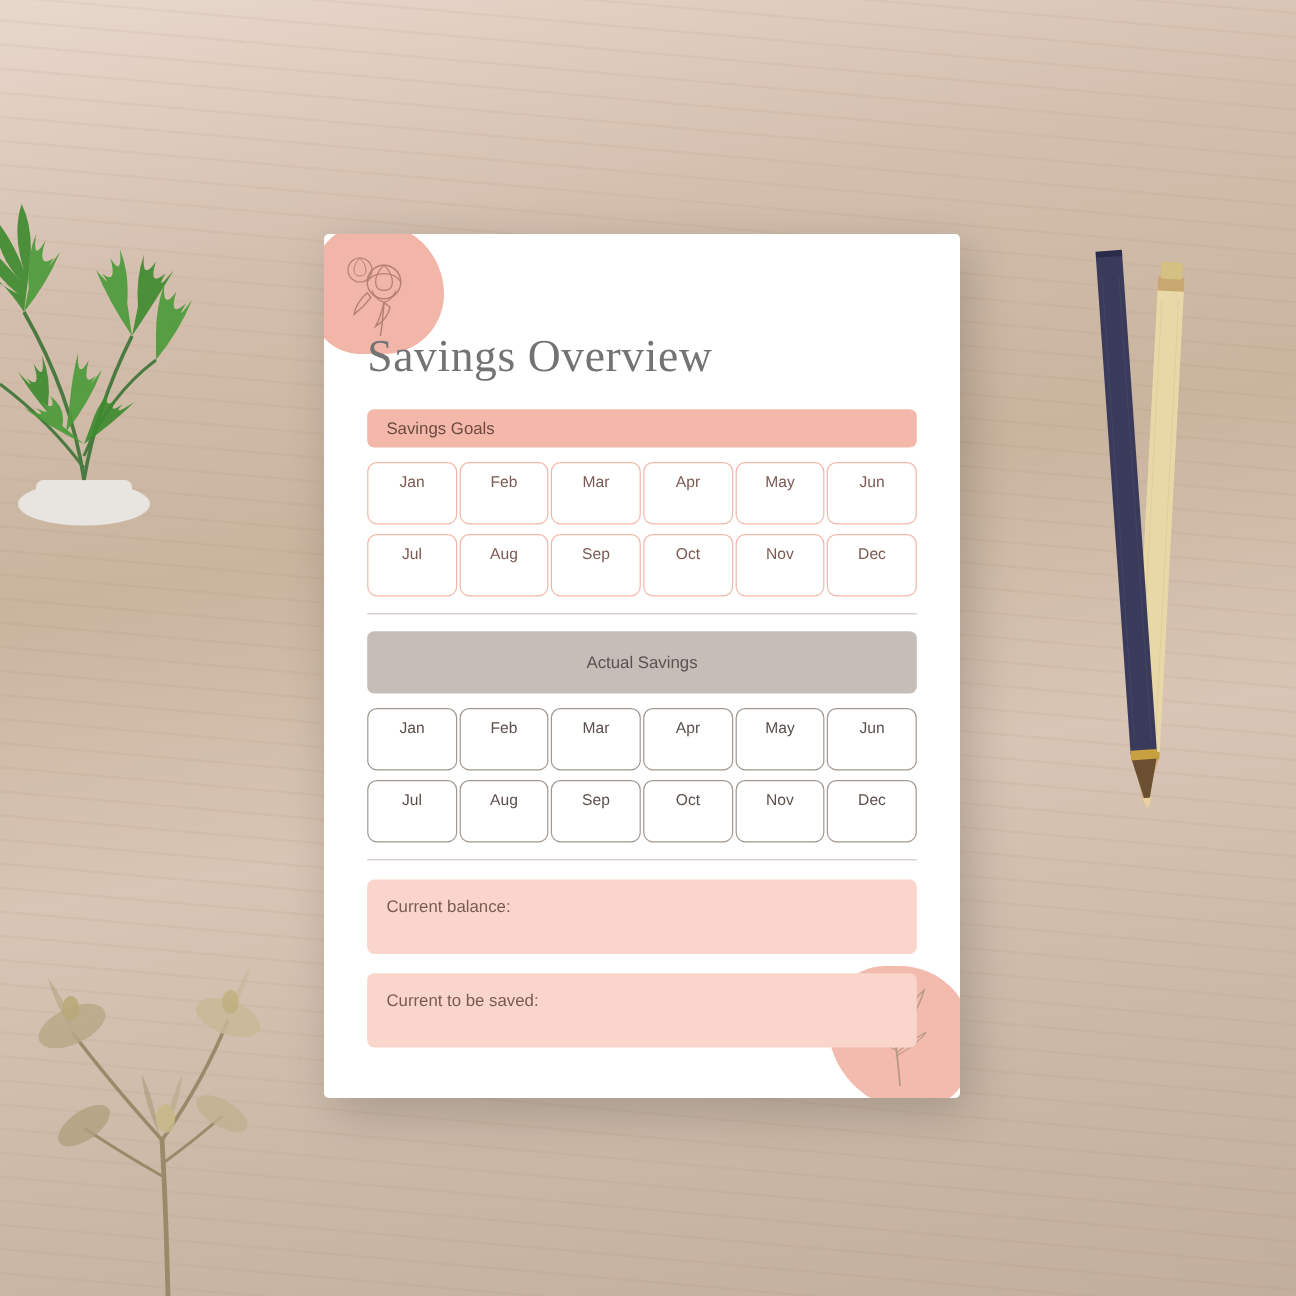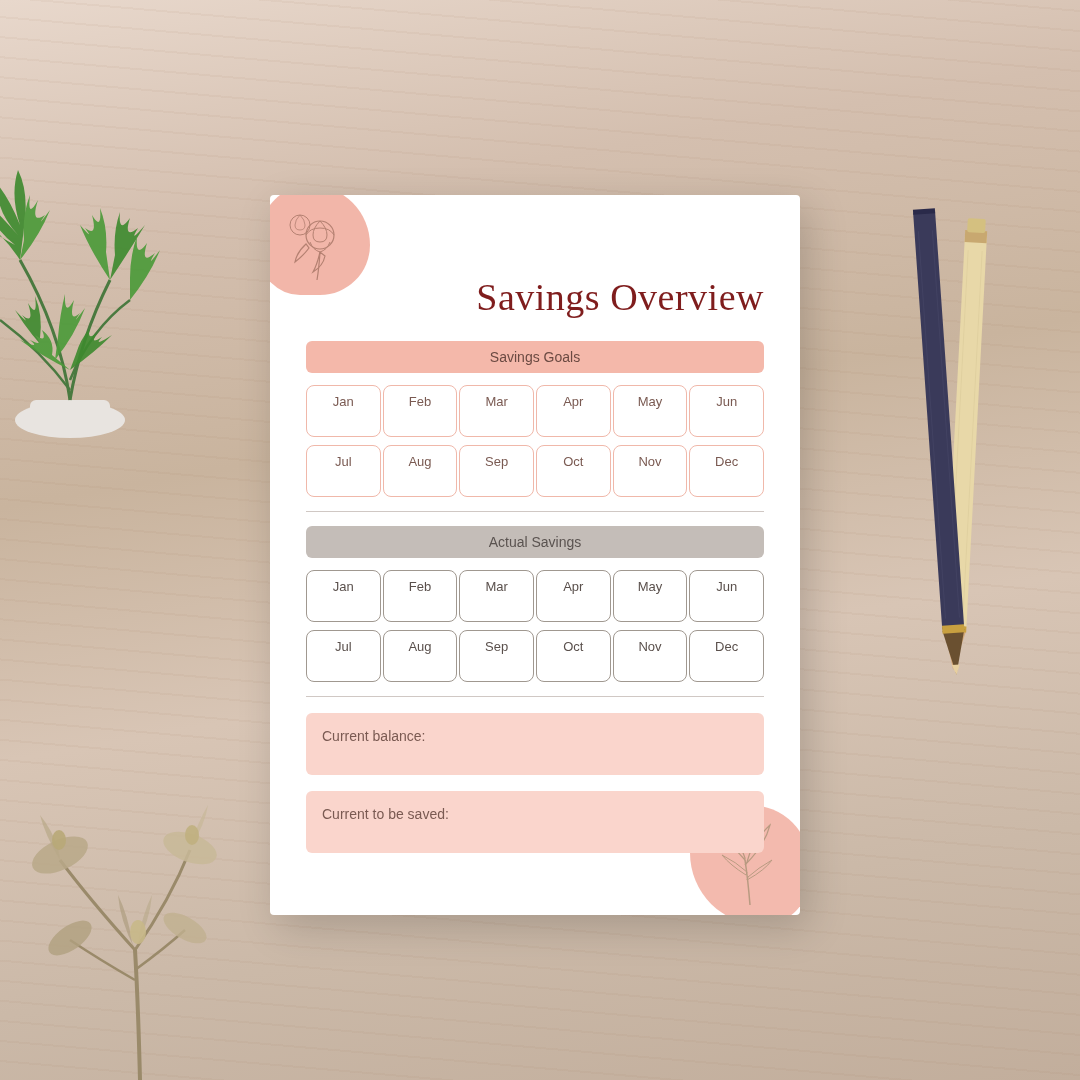--- a/index.html
+++ b/index.html
@@ -133,45 +133,45 @@
 
     .card-content {
       position: relative;
       z-index: 2;
       padding: 30px 36px 30px 36px;
     }
 
     .card-title {
       font-family: Georgia, 'Times New Roman', serif;
       font-size: 38px;
-      color: #7f1d1d;
-      text-align: right;
+      color: #737373;
+      text-align: left;
       margin-bottom: 22px;
       padding-top: 50px;
       font-weight: normal;
       letter-spacing: 0.5px;
     }
 
     
     .section-header-pink {
       background: #f4b8aa;
       border-radius: 6px;
       padding: 8px 16px;
-      text-align: center;
+      text-align: left;
       font-size: 14px;
       color: #6b4a42;
       margin-bottom: 12px;
       font-family: Arial, sans-serif;
     }
 
     
     .section-header-gray {
       background: #c4bdb8;
       border-radius: 6px;
-      padding: 8px 16px;
+      padding: 18px 16px;
       text-align: center;
       font-size: 14px;
       color: #5a5350;
       margin-bottom: 12px;
       font-family: Arial, sans-serif;
     }
 
     
     .month-grid {
       display: grid;

